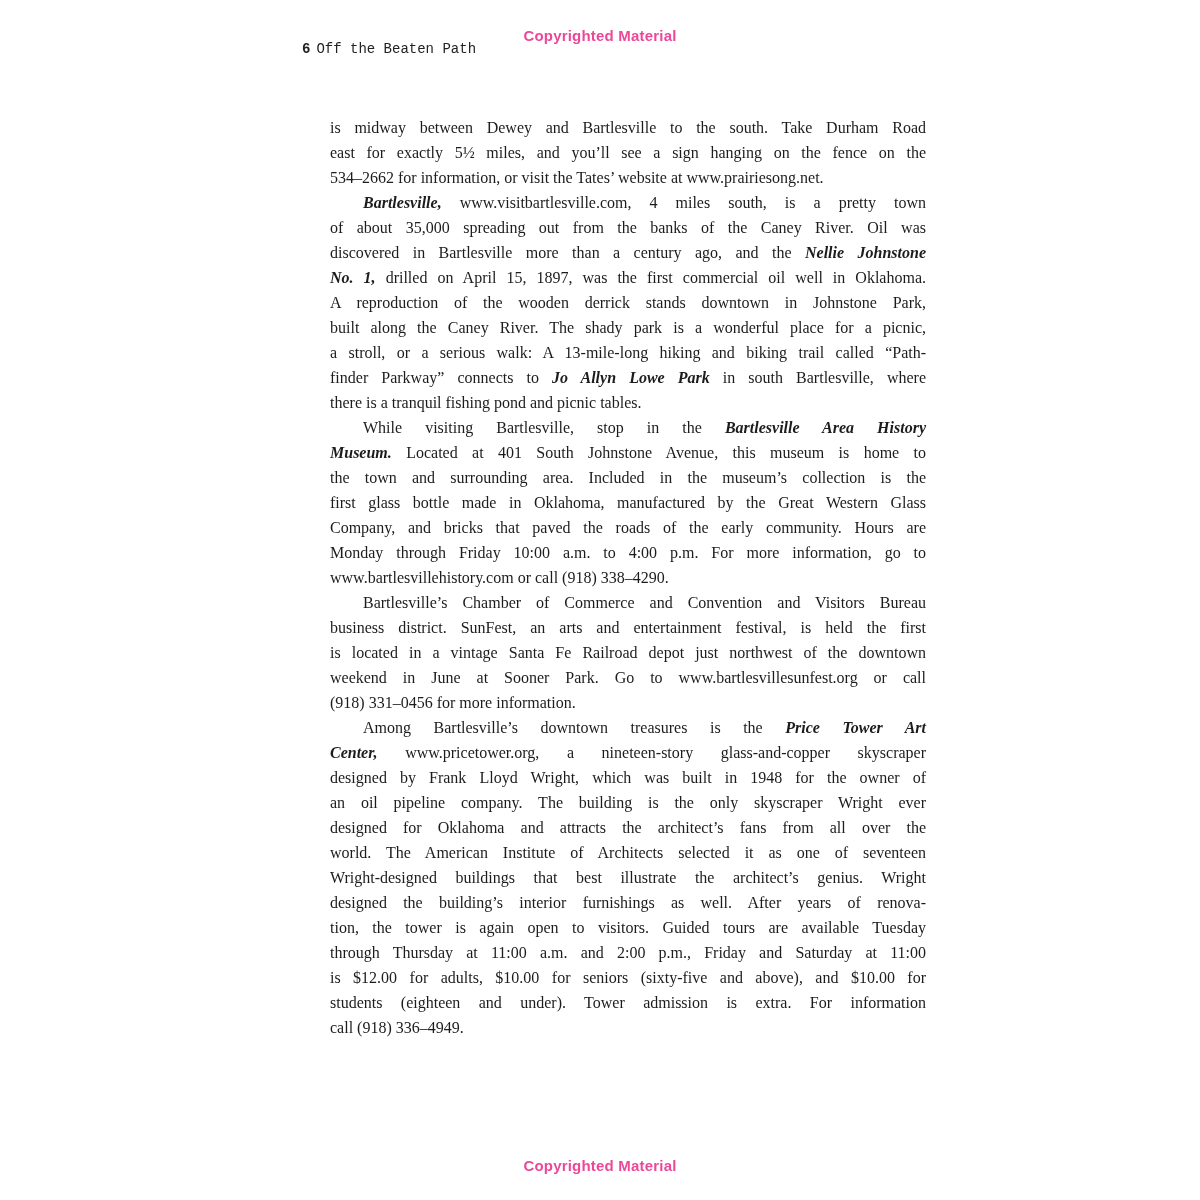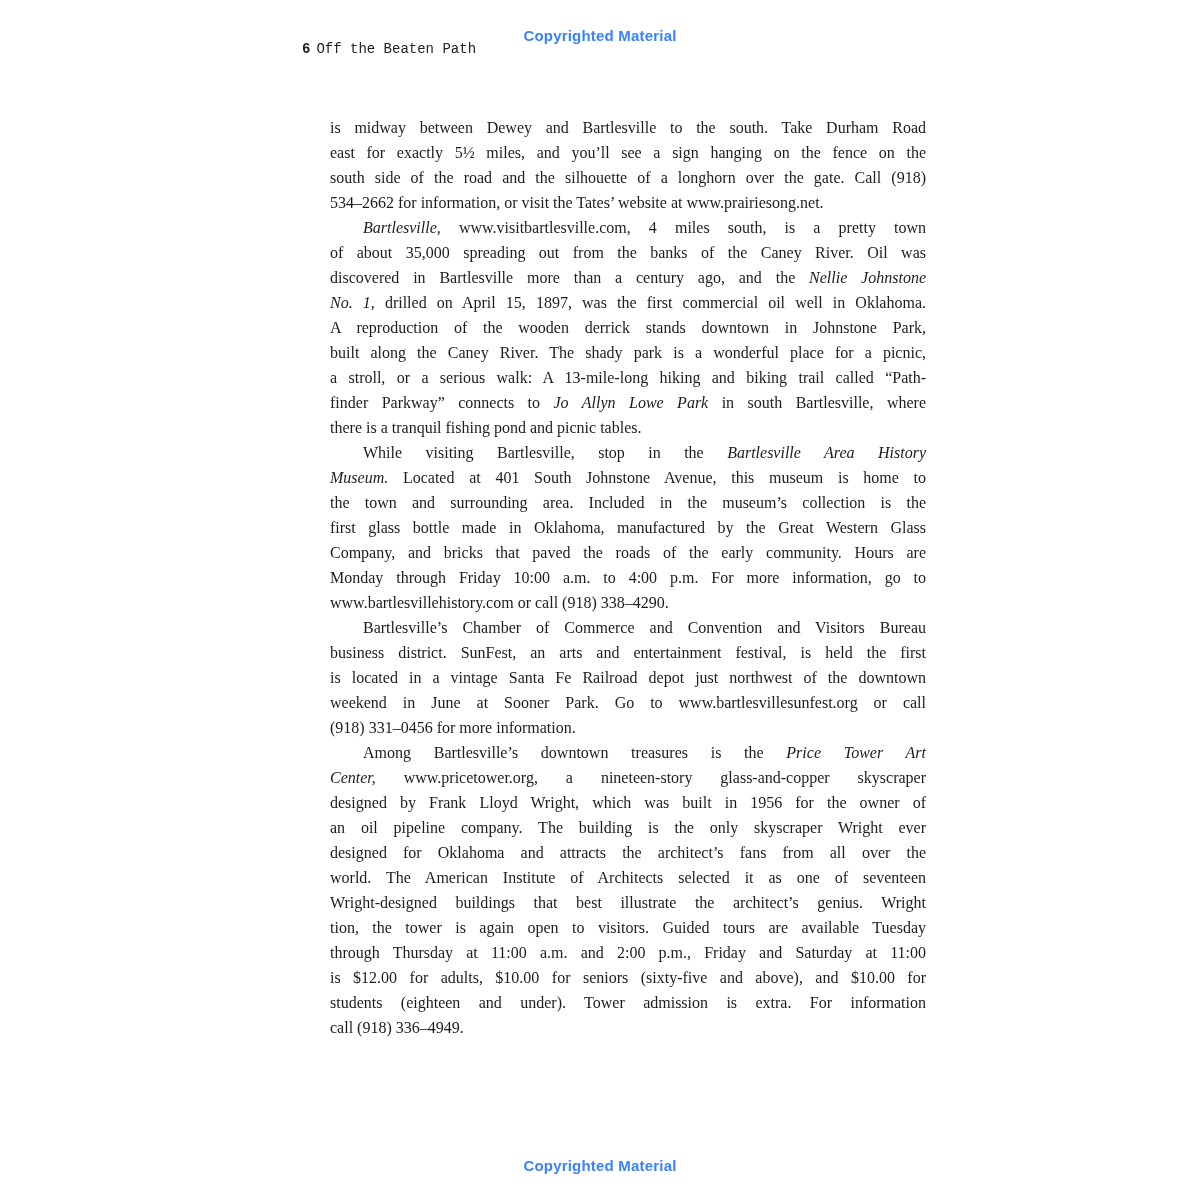--- a/index.html
+++ b/index.html
@@ -5,61 +5,58 @@
   html, body { margin: 0; padding: 0; }
   body {
     width: 1200px; height: 1200px; background: #ffffff;
     position: relative; overflow: hidden;
     font-family: "Liberation Serif", "DejaVu Serif", serif;
     color: #1c1c1c;
   }
   .watermark {
     position: absolute; left: 0; width: 1200px; text-align: center;
     font-family: "Liberation Sans", "DejaVu Sans", sans-serif;
-    font-size: 15px; font-weight: bold; color: #3b82f6; letter-spacing: 0.2px;
+    font-size: 15px; font-weight: bold; color: #ec4899; letter-spacing: 0.2px;
   }
   .wm-top { top: 27px; }
   .wm-bottom { top: 1157px; }
   .running-head {
     position: absolute; left: 302px; top: 41px;
     font-family: Liberation Mono, monospace;
     font-size: 14px; color: #222;
   }
   .running-head .pnum { font-weight: bold; margin-right: 6px; }
   .body-text {
     position: absolute; left: 302px; top: 115px; width: 596px;
     font-size: 16px; line-height: 25px; margin-left: 28px;
   }
   .ln { display: block; height: 25px; text-align: justify; text-align-last: justify; white-space: nowrap; }
   .ln.last { text-align-last: left; }
   .ln.indent { text-indent: 33px; }
   .ln > span { white-space: normal; }
   .ln-inner { display: block; text-align: justify; text-align-last: justify; }
   .ln.last .ln-inner { text-align-last: left; }
-  b, .em { font-weight: normal; font-style: italic; }
+  b, .em { font-weight: bold; font-style: italic; }
 </style>
 </head>
 <body>
 
 <div class="watermark wm-top">Copyrighted Material</div>
 
 <div class="running-head">
   <span class="pnum">6</span><span>Off the Beaten Path</span>
 </div>
 
 <div class="body-text" id="body-text">
     <div>
       <span class="ln">
         <span class="ln-inner"><span>is midway between Dewey and Bartlesville to the south. Take Durham Road</span></span>
       </span>
       <span class="ln">
         <span class="ln-inner"><span>east for exactly 5½ miles, and you’ll see a sign hanging on the fence on the</span></span>
-      </span>
-      <span class="ln">
-        <span class="ln-inner"><span>south side of the road and the silhouette of a longhorn over the gate. Call (918)</span></span>
       </span>
       <span class="ln last">
         <span class="ln-inner"><span>534–2662 for information, or visit the Tates’ website at www.prairiesong.net.</span></span>
       </span>
     </div>
     <div>
       <span class="ln indent">
         <span class="ln-inner"><span class="em">Bartlesville,</span><span> www.visitbartlesville.com, 4 miles south, is a pretty town</span></span>
       </span>
       <span class="ln">
@@ -128,33 +125,36 @@
       </span>
     </div>
     <div>
       <span class="ln indent">
         <span class="ln-inner"><span>Among Bartlesville’s downtown treasures is the </span><span class="em">Price Tower Art</span></span>
       </span>
       <span class="ln">
         <span class="ln-inner"><span class="em">Center,</span><span> www.pricetower.org, a nineteen-story glass-and-copper skyscraper</span></span>
       </span>
       <span class="ln">
-        <span class="ln-inner"><span>designed by Frank Lloyd Wright, which was built in 1956 for the owner of</span></span>
+        <span class="ln-inner"><span>designed by Frank Lloyd Wright, which was built in 1948 for the owner of</span></span>
       </span>
       <span class="ln">
         <span class="ln-inner"><span>an oil pipeline company. The building is the only skyscraper Wright ever</span></span>
       </span>
       <span class="ln">
         <span class="ln-inner"><span>designed for Oklahoma and attracts the architect’s fans from all over the</span></span>
       </span>
       <span class="ln">
         <span class="ln-inner"><span>world. The American Institute of Architects selected it as one of seventeen</span></span>
       </span>
       <span class="ln">
         <span class="ln-inner"><span>Wright-designed buildings that best illustrate the architect’s genius. Wright</span></span>
+      </span>
+      <span class="ln">
+        <span class="ln-inner"><span>designed the building’s interior furnishings as well. After years of renova-</span></span>
       </span>
       <span class="ln">
         <span class="ln-inner"><span>tion, the tower is again open to visitors. Guided tours are available Tuesday</span></span>
       </span>
       <span class="ln">
         <span class="ln-inner"><span>through Thursday at 11:00 a.m. and 2:00 p.m., Friday and Saturday at 11:00</span></span>
       </span>
       <span class="ln">
         <span class="ln-inner"><span>is $12.00 for adults, $10.00 for seniors (sixty-five and above), and $10.00 for</span></span>
       </span>

